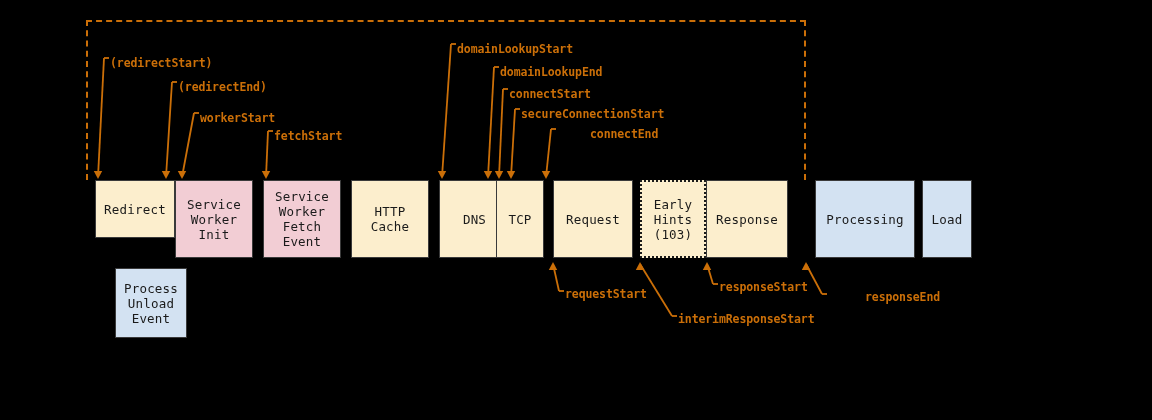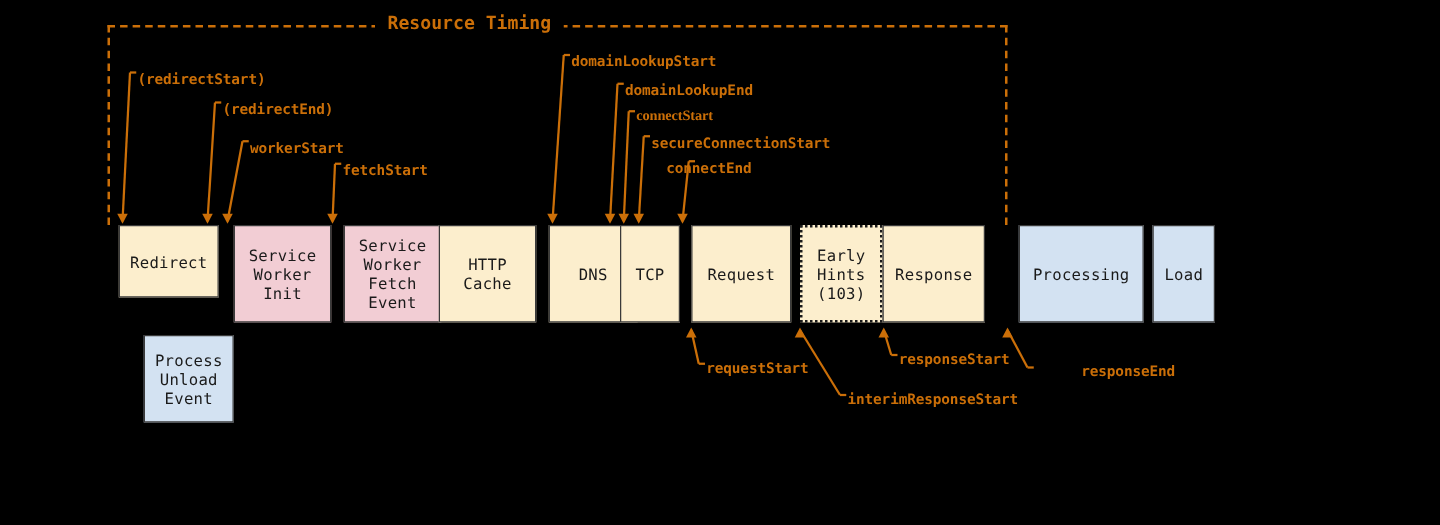--- a/index.html
+++ b/index.html
@@ -7,21 +7,21 @@
        font-family:"DejaVu Sans Mono","Liberation Mono",monospace;}
   #stage{position:relative;width:1152px;height:420px;background:#000;}
 
   
   .box{position:absolute;box-sizing:border-box;border:1px solid #3a3a3a;
        display:flex;align-items:center;justify-content:center;text-align:center;
        font-family:"DejaVu Sans Mono","Liberation Mono",monospace;
        font-size:12.5px;line-height:15px;color:#1a1a1a;letter-spacing:.2px;}
   .box span{display:block;white-space:pre-line;}
   .c-cream{background:#fceecd;}
-  .c-pink {background:#f2cdd4;margin-left:12px;}
+  .c-pink {background:#f2cdd4;}
   .c-blue {background:#d3e2f2;}
   .dotted{border:2px dotted #1a1a1a;background:#fceecd;}
 
   
   #rt-bracket{position:absolute;box-sizing:border-box;
       border-left:2px dashed #cb6f08;border-right:2px dashed #cb6f08;
       border-top:2px dashed #cb6f08;border-bottom:none;}
   #rt-title{position:absolute;color:#cb6f08;background:#000;
       font-family:"DejaVu Sans Mono","Liberation Mono",monospace;
       font-weight:bold;font-size:14.5px;padding:0 10px;white-space:nowrap;}
@@ -34,21 +34,20 @@
   
   #leaders{position:absolute;left:0;top:0;width:1152px;height:420px;
            pointer-events:none;overflow:visible;}
 </style>
 </head>
 <body>
 
 <div id="stage">
 
   <div id="rt-bracket" style="left: 86px; top: 20px; width: 720px; height: 160px;"></div>
-  <div id="rt-title" style="left: 300px; top: 11px;">Resource Timing</div>
 
   <svg id="leaders" viewBox="0 0 1152 420" xmlns="http://www.w3.org/2000/svg">
       <line x1="104" y1="58" x2="109" y2="58" stroke="#cb6f08" stroke-width="1.8"></line>
       <line x1="104" y1="58" x2="98" y2="177" stroke="#cb6f08" stroke-width="1.8"></line>
       <path d="M 93.8 171 L 98 179 L 102.2 171 Z" fill="#cb6f08"></path>
       <line x1="172" y1="82" x2="177" y2="82" stroke="#cb6f08" stroke-width="1.8"></line>
       <line x1="172" y1="82" x2="166" y2="177" stroke="#cb6f08" stroke-width="1.8"></line>
       <path d="M 161.8 171 L 166 179 L 170.2 171 Z" fill="#cb6f08"></path>
       <line x1="194" y1="113" x2="199" y2="113" stroke="#cb6f08" stroke-width="1.8"></line>
       <line x1="194" y1="113" x2="182" y2="177" stroke="#cb6f08" stroke-width="1.8"></line>
@@ -133,22 +132,22 @@
 Event</span>
       </div>
     </div>
   <div id="labels">
       <div class="lbl" style="left: 110px; top: 56px;">(redirectStart)</div>
       <div class="lbl" style="left: 178px; top: 80px;">(redirectEnd)</div>
       <div class="lbl" style="left: 200px; top: 111px;">workerStart</div>
       <div class="lbl" style="left: 274px; top: 129px;">fetchStart</div>
       <div class="lbl" style="left: 457px; top: 42px;">domainLookupStart</div>
       <div class="lbl" style="left: 500px; top: 65px;">domainLookupEnd</div>
-      <div class="lbl" style="left: 509px; top: 87px; font-family: Liberation Serif, serif;">connectStart</div>
+      <div class="lbl" style="left: 509px; top: 87px;">connectStart</div>
       <div class="lbl" style="left: 521px; top: 107px;">secureConnectionStart</div>
-      <div class="lbl" style="left: 533px; top: 127px;">connectEnd</div>
+      <div class="lbl" style="left: 590px; top: 127px;">connectEnd</div>
       <div class="lbl" style="left: 565px; top: 287px;">requestStart</div>
       <div class="lbl" style="left: 678px; top: 312px;">interimResponseStart</div>
       <div class="lbl" style="left: 719px; top: 280px;">responseStart</div>
       <div class="lbl" style="left: 828px; top: 290px; margin-left: 37px;">responseEnd</div>
     </div>
 
 </div>
 
 </body></html>

